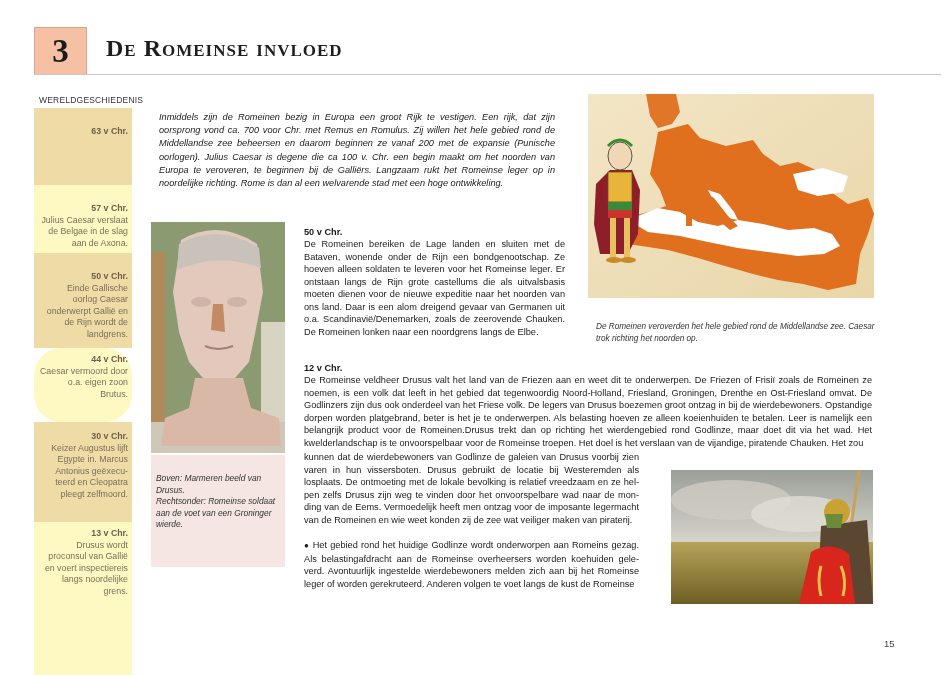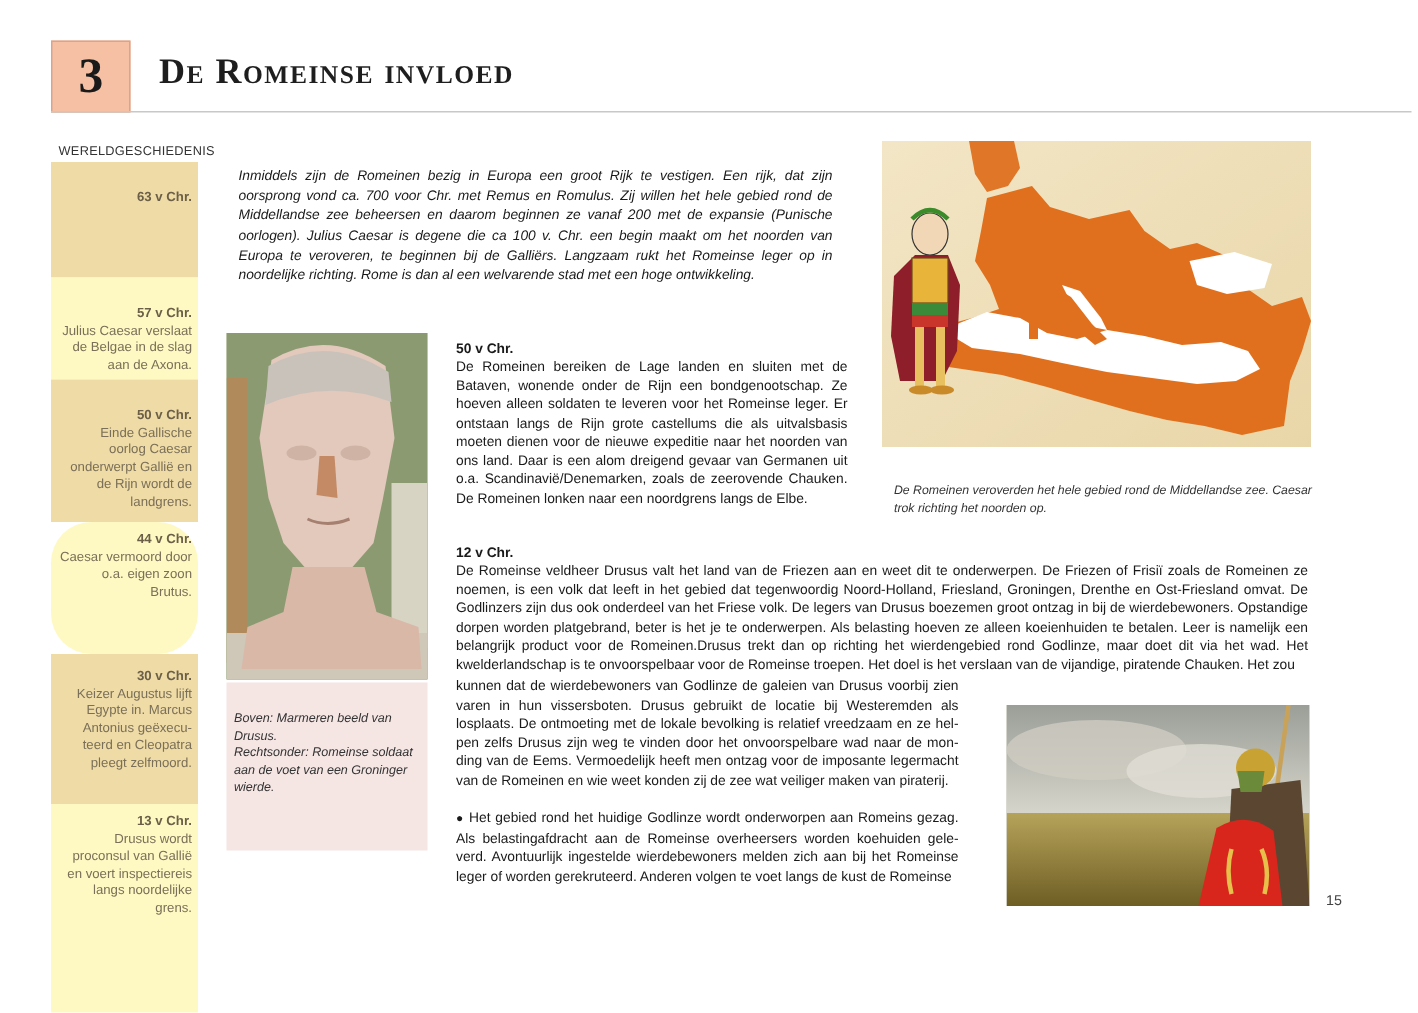--- a/index.html
+++ b/index.html
@@ -89,21 +89,21 @@
   #sec3-body { left: 304px; top: 539px; width: 335px; }
   .bullet { font-size: 8px; }
 
   
   #soldier-figure {
     left: 671px; top: 470px; width: 202px; height: 134px; overflow: hidden;
     background: #b8b8a8;
   }
 
   #page-number {
-    left: 884px; top: 595px; font-size: 9.5px; color: #444;
+    left: 884px; top: 638px; font-size: 9.5px; color: #444;
   }
 </style>
 </head>
 <body>
 
 <div id="chapter-box" class="abs">
   <span>3</span>
 </div>
 <div id="page-title" class="abs">De Romeinse invloed</div>
 <div id="header-rule" class="abs"></div>
@@ -114,21 +114,21 @@
     <span class="yr">63 v Chr.</span>
   </div>
   <div class="tl-item tl-light" style="height:68px;">
     <span class="yr">57 v Chr.</span>
     <span>Julius Caesar verslaat de Belgae in de slag aan de Axona.</span>
   </div>
   <div class="tl-item tl-dark" style="height:95px;">
     <span class="yr">50 v Chr.</span>
     <span>Einde Gallische oorlog Caesar onderwerpt Gallië en de Rijn wordt de landgrens.</span>
   </div>
-  <div class="tl-item tl-light" style="height:88px;padding-top:6px;border-radius:27px;">
+  <div class="tl-item tl-light" style="height:74px;padding-top:6px;border-radius:27px;">
     <span class="yr">44 v Chr.</span>
     <span>Caesar vermoord door o.a. eigen zoon Brutus.</span>
   </div>
   <div class="tl-item tl-dark" style="height:100px;padding-top:9px;">
     <span class="yr">30 v Chr.</span>
     <span>Keizer Augustus lijft Egypte in. Marcus Antonius geëxecu-teerd en Cleopatra pleegt zelfmoord.</span>
   </div>
   <div class="tl-item tl-light" style="height:155px;padding-top:6px;">
     <span class="yr">13 v Chr.</span>
     <span>Drusus  wordt proconsul van Gallië en voert inspectiereis langs noordelijke grens.</span>

